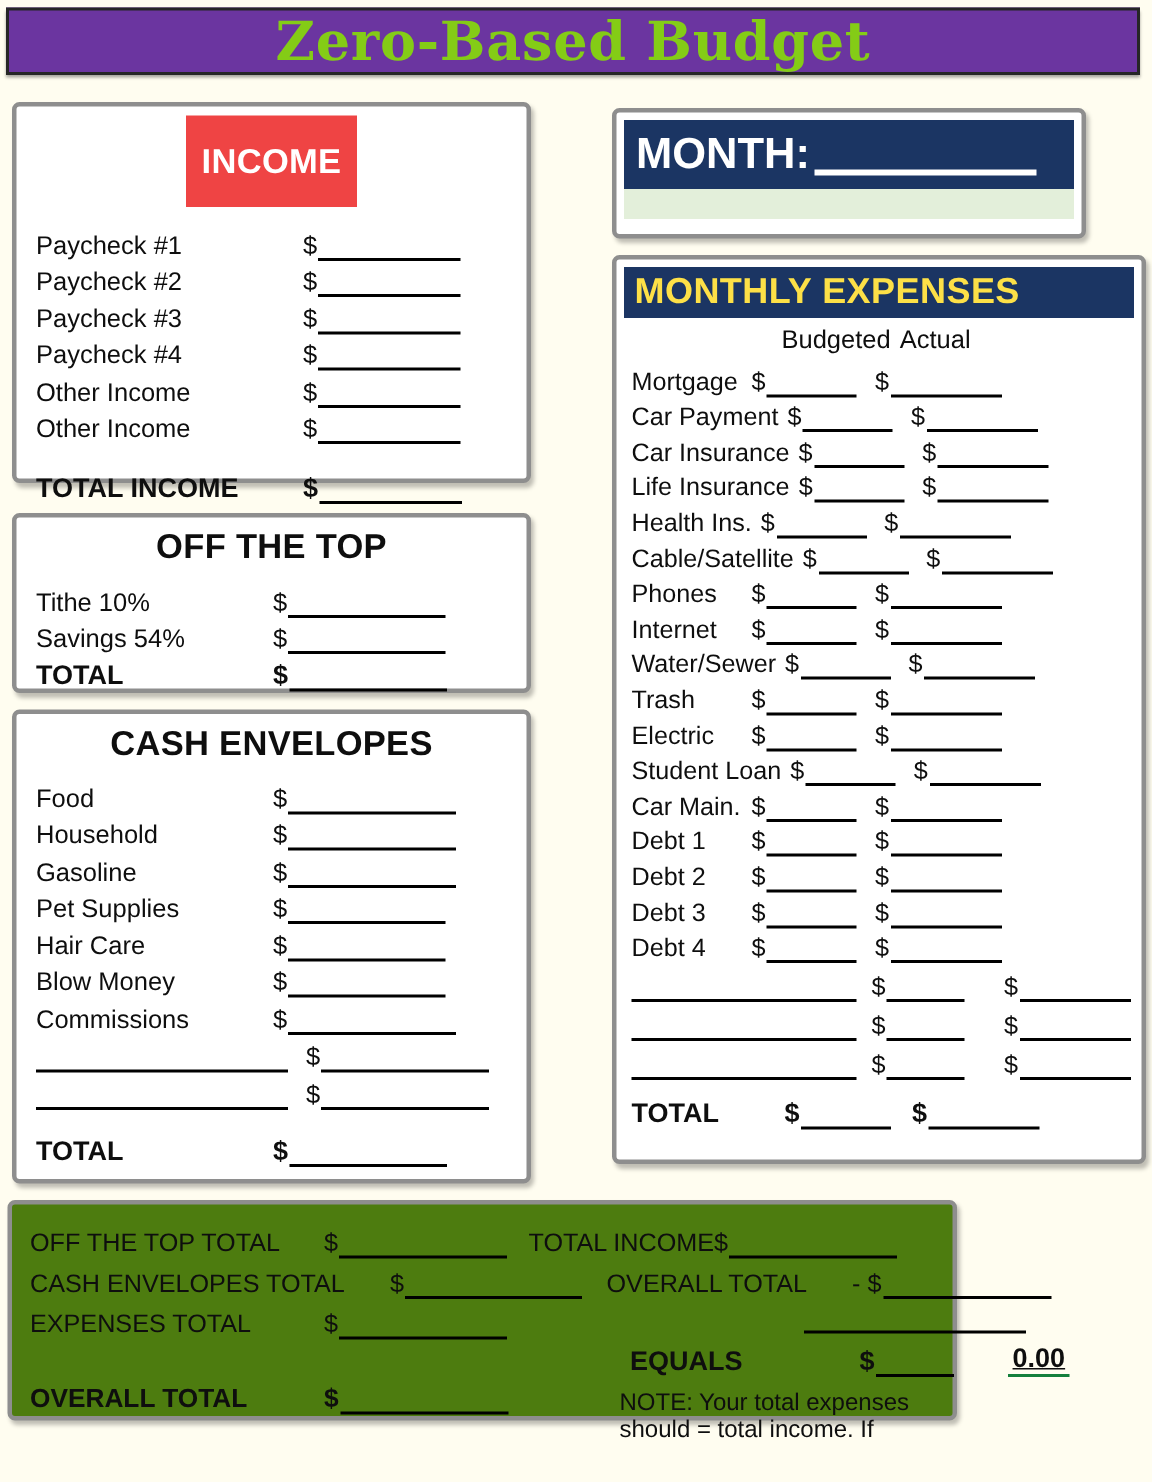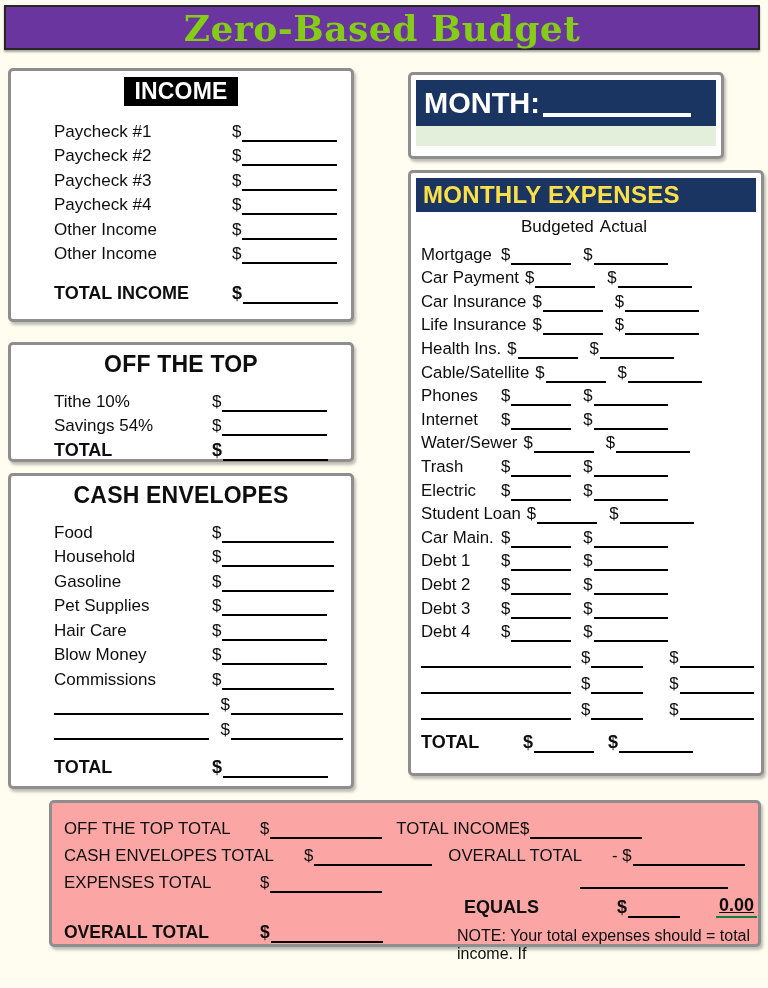--- a/index.html
+++ b/index.html
@@ -28,29 +28,29 @@
   .panel {
     position:absolute; background:#fff;
     border:3px solid #8E8E8E; border-radius:5px;
     box-shadow:2px 3px 3px rgba(0,0,0,.25);
   }
   #income-panel   { left:8px;   top:68px;  width:346px; height:254px; }
   #offtop-panel   { left:8px;   top:342px; width:346px; height:120px; }
   #cash-panel     { left:8px;   top:473px; width:346px; height:316px; }
   #month-panel    { left:408px; top:72px;  width:316px; height:87px;  }
   #expenses-panel { left:408px; top:170px; width:356px; height:606px; }
-  #summary-panel  { left:5px;   top:800px; width:712px; height:147px;
-                    background:#fca5a5;margin-left:44px; }
+  #summary-panel  { left:5px;   top:800px; width:633px; height:147px;
+                    background:#4d7c0f; }
 
   .sec-head { text-align:center; font-weight:700; font-size:23px; margin-top:6px; letter-spacing:.2px; }
   .sec-head.purple {
-    width:fit-content; margin:6px auto 2px; background:#000000; color:#fff; padding:1px 10px;
-  }
-
-  .rows { padding:9px 8px 0 13px;margin-left:30px; }
+    width:fit-content; margin:6px auto 2px; background:#ef4444; color:#fff; padding:17px 10px;
+  }
+
+  .rows { padding:9px 8px 0 13px; }
   .row { display:flex; align-items:flex-end; height:24.5px; font-size:17px; white-space:nowrap; }
   .row .lbl { width:178px; }
   .offtop .row .lbl, .cash .row .lbl { width:158px; }
   .money { display:inline-flex; align-items:flex-end; }
   .money .ds { margin-right:1px; }
   .ul { display:inline-block; border-bottom:2px solid #000; height:15px; }
   .w95  { width:95px; }  .w105 { width:105px; } .w112 { width:112px; }
   .w118 { width:118px; } .w52 { width:52px; }
   .total-row { font-weight:700; margin-top:15px; font-size:18px; }
   .offtop .total-row { margin-top:0; }

